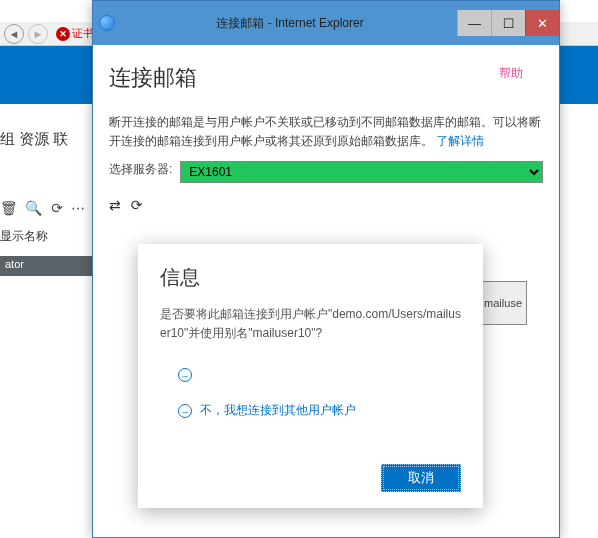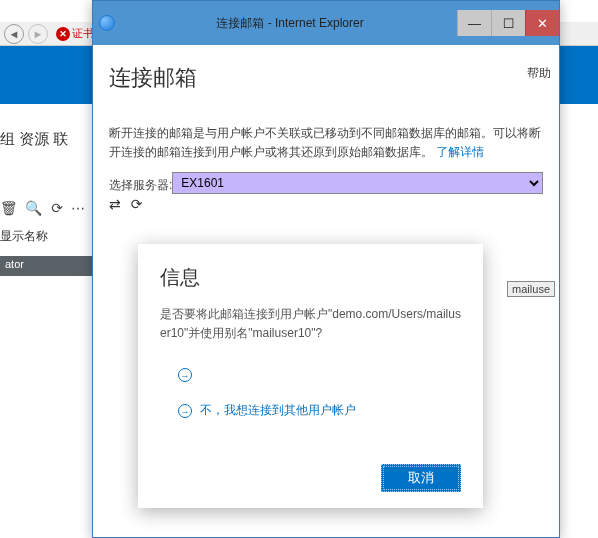--- a/index.html
+++ b/index.html
@@ -24,28 +24,28 @@
 .window { position: absolute; top: 0; left: 92px; width: 468px; height: 538px; background: #fff; border: 1px solid #3a7ab8; box-shadow: 0 2px 12px rgba(0,0,0,.3); }
 .titlebar { height: 44px; background: #4e94d0; display: flex; align-items: center; padding: 0 0 0 6px; }
 .ie-icon { width: 16px; height: 16px; background: radial-gradient(circle at 30% 30%, #7ec1ff, #1e7cd6); border-radius: 50%; margin-right: 8px; border: 1px solid #1e7cd6; position: relative; }
 .title-text { flex: 1; text-align: center; color: #222; font-size: 12px; }
 .win-btns { display: flex; }
 .win-btn { width: 34px; height: 26px; display: flex; align-items: center; justify-content: center; font-size: 13px; border-left: 1px solid rgba(0,0,0,.15); }
 .win-min, .win-max { background: #c9c9c9; color: #222; }
 .win-close { background: #c75050; color: #fff; }
 
 .win-body { padding: 18px 16px 18px 16px; color: #444; font-size: 12px; position: relative; }
-.help-link { position: absolute; top: 20px; right: 8px; color: #404040; font-size: 12px; text-decoration: none; }
-.h1 { font-size: 22px; color: #333; font-weight: 300; margin-bottom: 31px; }
+.help-link { position: absolute; top: 20px; right: 36px; color: #ec4899; font-size: 12px; text-decoration: none; }
+.h1 { font-size: 22px; color: #333; font-weight: 300; margin-bottom: 20px; }
 .desc { line-height: 1.6; margin-bottom: 10px; }
 .link { color: #0072c6; text-decoration: none; }
 
-.server-row { display: flex; align-items: flex-end; margin-top: 6px; margin-bottom: 2px; }
+.server-row { display: flex; align-items: flex-start; gap: 8px; margin-top: 6px; margin-bottom: 14px; }
 .server-label { white-space: nowrap; }
-.server-select { flex: 1; height: 22px; border: 1px solid #888; font-size: 12px; padding: 0 4px; background: #c4b5fd; }
+.server-select { flex: 1; height: 22px; border: 1px solid #888; font-size: 12px; padding: 0 4px; background: #22c55e; }
 
 .small-icons { display: flex; gap: 10px; margin-bottom: 6px; font-size: 14px; color: #333; }
 
 
 .modal { position: absolute; left: 138px; top: 220px; width: 345px; height: 264px; background: #fff; box-shadow: 0 4px 18px rgba(0,0,0,.3); padding: 20px 22px 16px 22px; display: flex; flex-direction: column; margin-top: 24px; }
 .modal h2 { font-size: 20px; color: #333; font-weight: 400; margin-bottom: 14px; }
 .modal-msg { font-size: 12px; color: #555; line-height: 1.55; margin-bottom: 18px; word-break: break-all; }
 .opt { display: flex; align-items: center; gap: 8px; margin: 8px 0 12px 18px; font-size: 12px; color: #0072c6; }
 .opt .circ { width: 14px; height: 14px; border: 1px solid #0072c6; border-radius: 50%; display: inline-flex; align-items: center; justify-content: center; font-size: 9px; color: #0072c6; }
 .modal-footer { margin-top: auto; display: flex; justify-content: flex-end; }
@@ -98,21 +98,21 @@
       <span class="server-label">选择服务器:</span>
       <select class="server-select">
         <option>EX1601</option>
       </select>
     </div>
 
     <div class="small-icons">
       <span>⇄</span>
       <span>⟳</span>
     </div>
-    <div style="position:absolute; right:4px; top:236px; font-size:11px;color:#444;border:1px solid #888;background:#eee;padding:1px 4px;">mailuse</div>
+    <div style="position:absolute; right:32px; top:236px; font-size:11px;color:#444;border:1px solid #888;background:#eee;padding:15px 4px;">mailuse</div>
   </div>
 </div>
 
 <div class="modal">
   <h2>信息</h2>
   <div class="modal-msg">是否要将此邮箱连接到用户帐户"demo.com/Users/mailuser10"并使用别名"mailuser10"?</div>
 
   <div class="opt">
     <span class="circ">→</span>
   </div>

